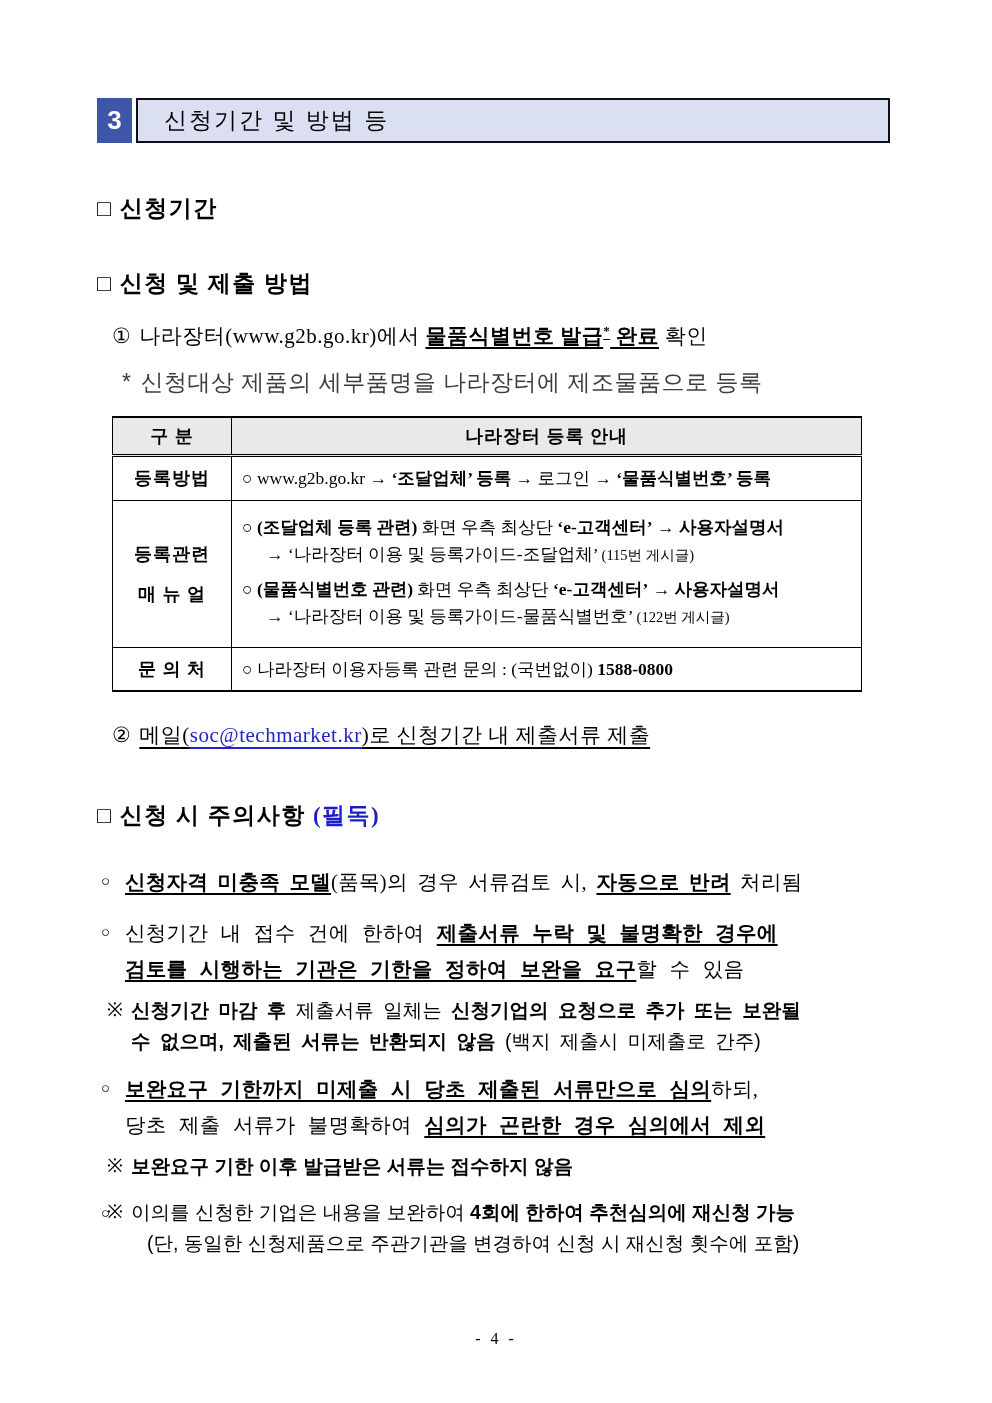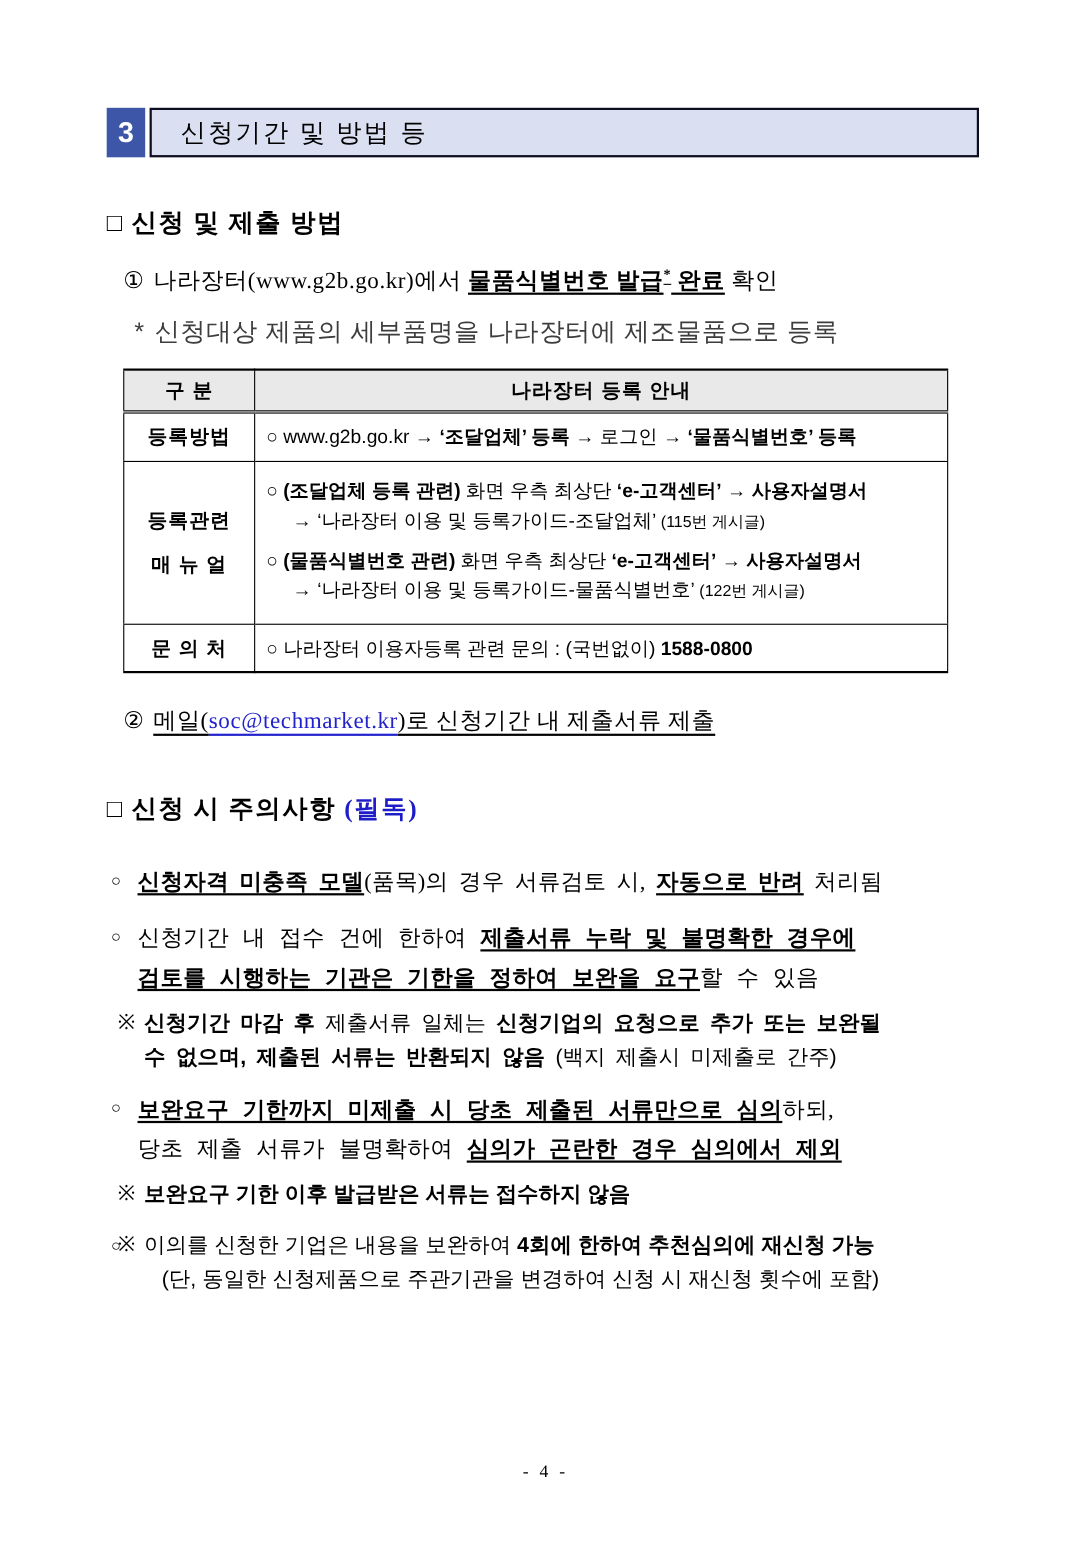--- a/index.html
+++ b/index.html
@@ -33,21 +33,21 @@
   .step { margin-top:23px; padding-left:15px; letter-spacing:0.5px; }
   .stepnum { margin-right:8px; }
   .note-gray {
     font-family:"Liberation Sans", sans-serif; color:#3d3d3d; font-size:23px;
     margin:17px 0 0 0; padding-left:25px; letter-spacing:0.5px;
   }
   .note-gray .star { margin-right:9px; }
   
   .gtable {
     border-collapse:collapse; margin:18px 0 0 15px; width:750px;
-    font-family:Liberation Sans, sans-serif; font-size:17.5px;
+    font-family:Liberation Serif, serif; font-size:17.5px;
   }
   .gtable { border:1px solid #000; border-top:2px solid #000; border-bottom:2px solid #000; }
   .gtable th {
     background:#E9E9E9; border-bottom:3px double #000; font-size:18px;
     padding:6px 0; font-weight:bold; letter-spacing:1px;
   }
   .gtable th.c1 { width:118px; }
   .gtable th + th, .gtable td + td { border-left:1px solid #000; }
   .gtable td { border-top:1px solid #000; vertical-align:middle; }
   .gtable td.lbl { text-align:center; font-weight:bold; font-size:18px; padding:8px 2px; letter-spacing:1px; }
@@ -88,20 +88,21 @@
 </head>
 <body>
 
 <div class="page">
 
   <div class="band">
     <div class="band-num">3</div>
     <div class="band-title">신청기간 및 방법 등</div>
   </div>
 
+  <h2 class="h2 m1">□ 신청기간</h2>
 
 
   <h2 class="h2 m2">□ 신청 및 제출 방법</h2>
 
   <p class="line step"><span class="stepnum">①</span><span><span>나라장터(www.g2b.go.kr)에서 </span><span class="bu">물품식별번호 발급</span><span class="bu sup">*</span><span class="bu"> 완료</span><span> 확인</span></span></p>
 
   <p class="note-gray"><span class="star">*</span><span>신청대상 제품의 세부품명을 나라장터에 제조물품으로 등록</span></p>
 
   <table class="gtable">
     <thead>

